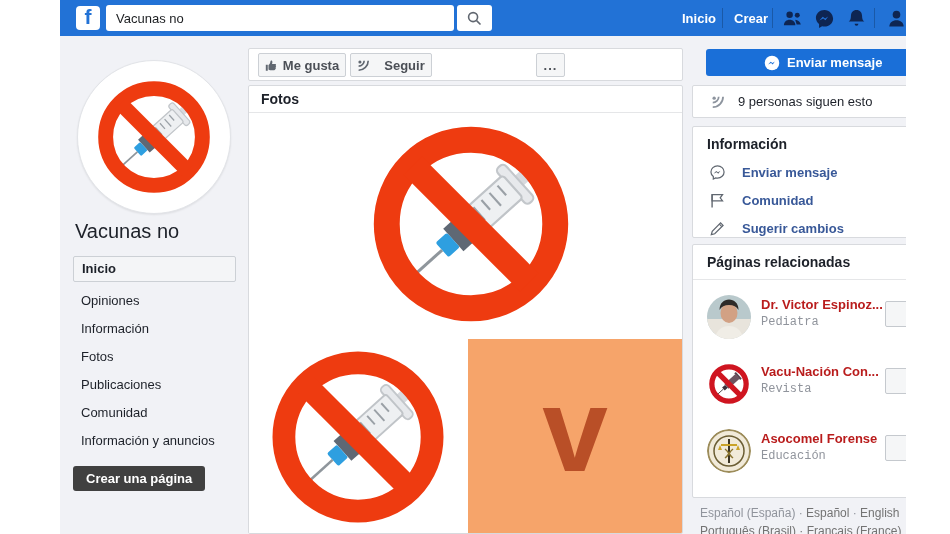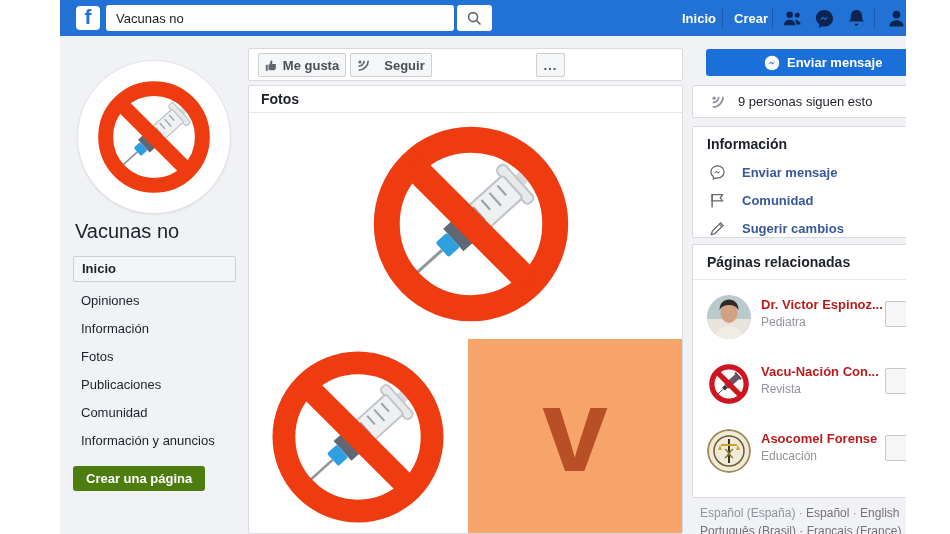--- a/index.html
+++ b/index.html
@@ -22,21 +22,21 @@
   
   .page { position:absolute; left:0; top:36px; width:100%; height:498px; background:#f1f2f6; }
   .card { position:absolute; background:#fff; border:1px solid #d8dade; border-radius:2px; }
   
   .avatar-big { left:17px; top:24px; width:154px; height:154px; background:#fff; border-radius:50%;
     border:1px solid #e2e4e8; box-shadow:0 1px 2px rgba(0,0,0,.08); display:flex; align-items:center; justify-content:center; }
   .page-title { left:15px; top:184px; font-size:20px; color:#1d2129; }
   .side-active { left:13px; top:220px; width:163px; height:26px; background:#f4f5f7; border:1px solid #ccd0d5;
     border-radius:2px; font-size:13px; font-weight:bold; color:#1d2129; line-height:24px; padding-left:8px; cursor:pointer; }
   .side-item { left:21px; font-size:13px; color:#1d2129; cursor:pointer; }
-  .create-page-btn { left:13px; top:430px; background:#4d7c0f; color:#fff; font-size:13px; font-weight:bold;
+  .create-page-btn { left:13px; top:430px; background:#404040; color:#fff; font-size:13px; font-weight:bold;
     padding:5px 13px; border:0; border-radius:3px; cursor:pointer; font-family:inherit; }
   
   .actionbar { left:188px; top:12px; width:435px; height:33px; }
   .act-btn { position:absolute; top:4px; height:24px; background:#f5f6f7; border:1px solid #ccd0d5; border-radius:2px;
     font-size:13px; font-weight:bold; color:#4b4f56; display:flex; align-items:center; justify-content:center; gap:5px;
     cursor:pointer; font-family:inherit; }
   .act-btn svg { color:#606770; }
   .fotos-card { left:188px; top:49px; width:435px; height:449px; overflow:hidden; }
   .fotos-header { position:absolute; left:0; top:0; width:100%; height:27px; border-bottom:1px solid #e5e6e8;
     font-size:14px; font-weight:bold; color:#1d2129; line-height:27px; padding-left:12px; }
@@ -54,21 +54,21 @@
   .info-card { left:632px; top:90px; width:280px; height:112px; }
   .card-title { position:absolute; left:14px; top:9px; font-size:14px; font-weight:bold; color:#1d2129; }
   .info-row { position:absolute; left:0; width:100%; height:26px; display:flex; align-items:center; gap:16px;
     padding-left:16px; font-size:13px; font-weight:bold; color:#385898; cursor:pointer; }
   .info-row svg { color:#606770; flex:none; }
   .related-card { left:632px; top:208px; width:280px; height:254px; }
   .related-divider { position:absolute; left:0; top:34px; width:100%; height:1px; background:#e5e6e8; }
   .rel-row { position:absolute; left:0; width:100%; height:60px; }
   .rel-avatar { position:absolute; left:14px; top:8px; width:44px; height:44px; border-radius:50%; overflow:hidden; cursor:pointer; }
   .rel-name { position:absolute; left:68px; top:10px; font-size:13px; font-weight:bold; color:#b91c1c; cursor:pointer; white-space:nowrap; }
-  .rel-cat { position:absolute; left:68px; top:28px; font-size:12px; color:#90949c; white-space:nowrap; }
+  .rel-cat { position:absolute; left:68px; top:28px; font-size:12px; color:#90949c; white-space:nowrap;font-family:Liberation Mono, monospace; }
   .rel-btn-stub { position:absolute; left:192px; top:14px; width:80px; height:26px; background:#f5f6f7;
     border:1px solid #c5c9ce; border-radius:2px; cursor:pointer; }
   .lang-footer { left:640px; top:468px; width:300px; font-size:12px; color:#90949c; line-height:18px; }
   .lang-link { color:#737373; cursor:pointer; }
   .seg { display:inline; }
 </style>
 </head>
 <body>
 
 <svg width="0" height="0" style="position:absolute">

